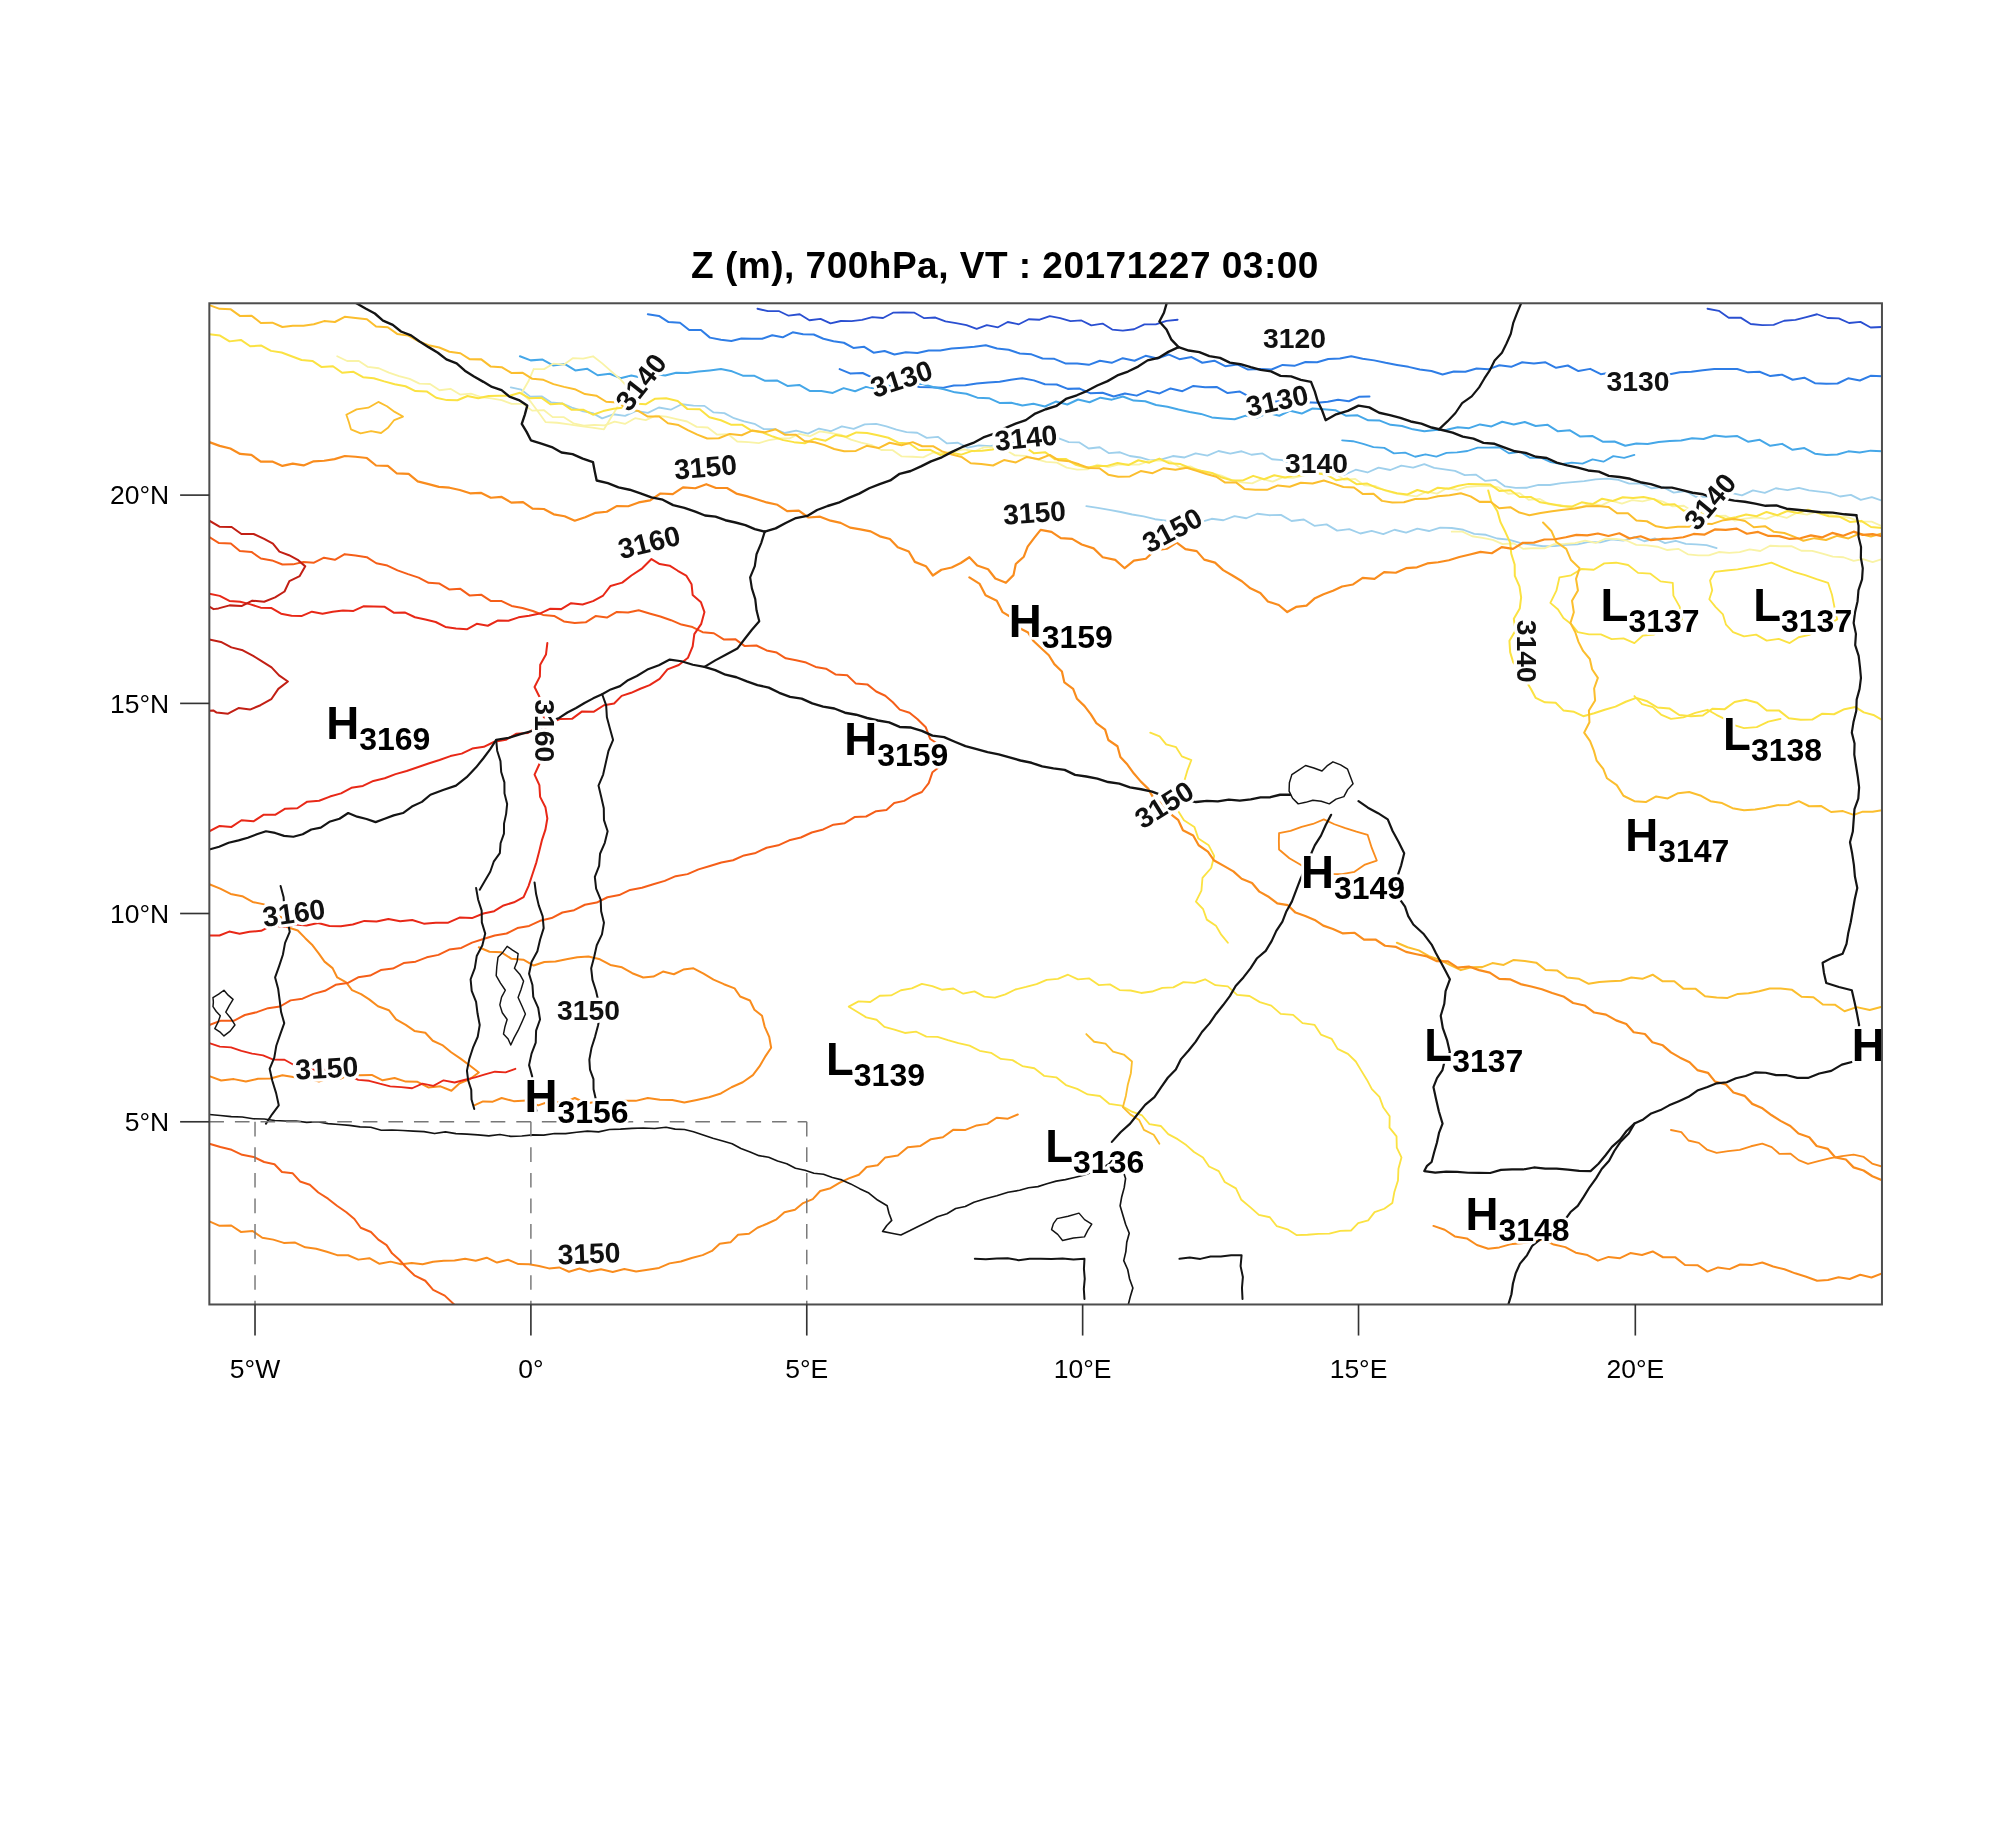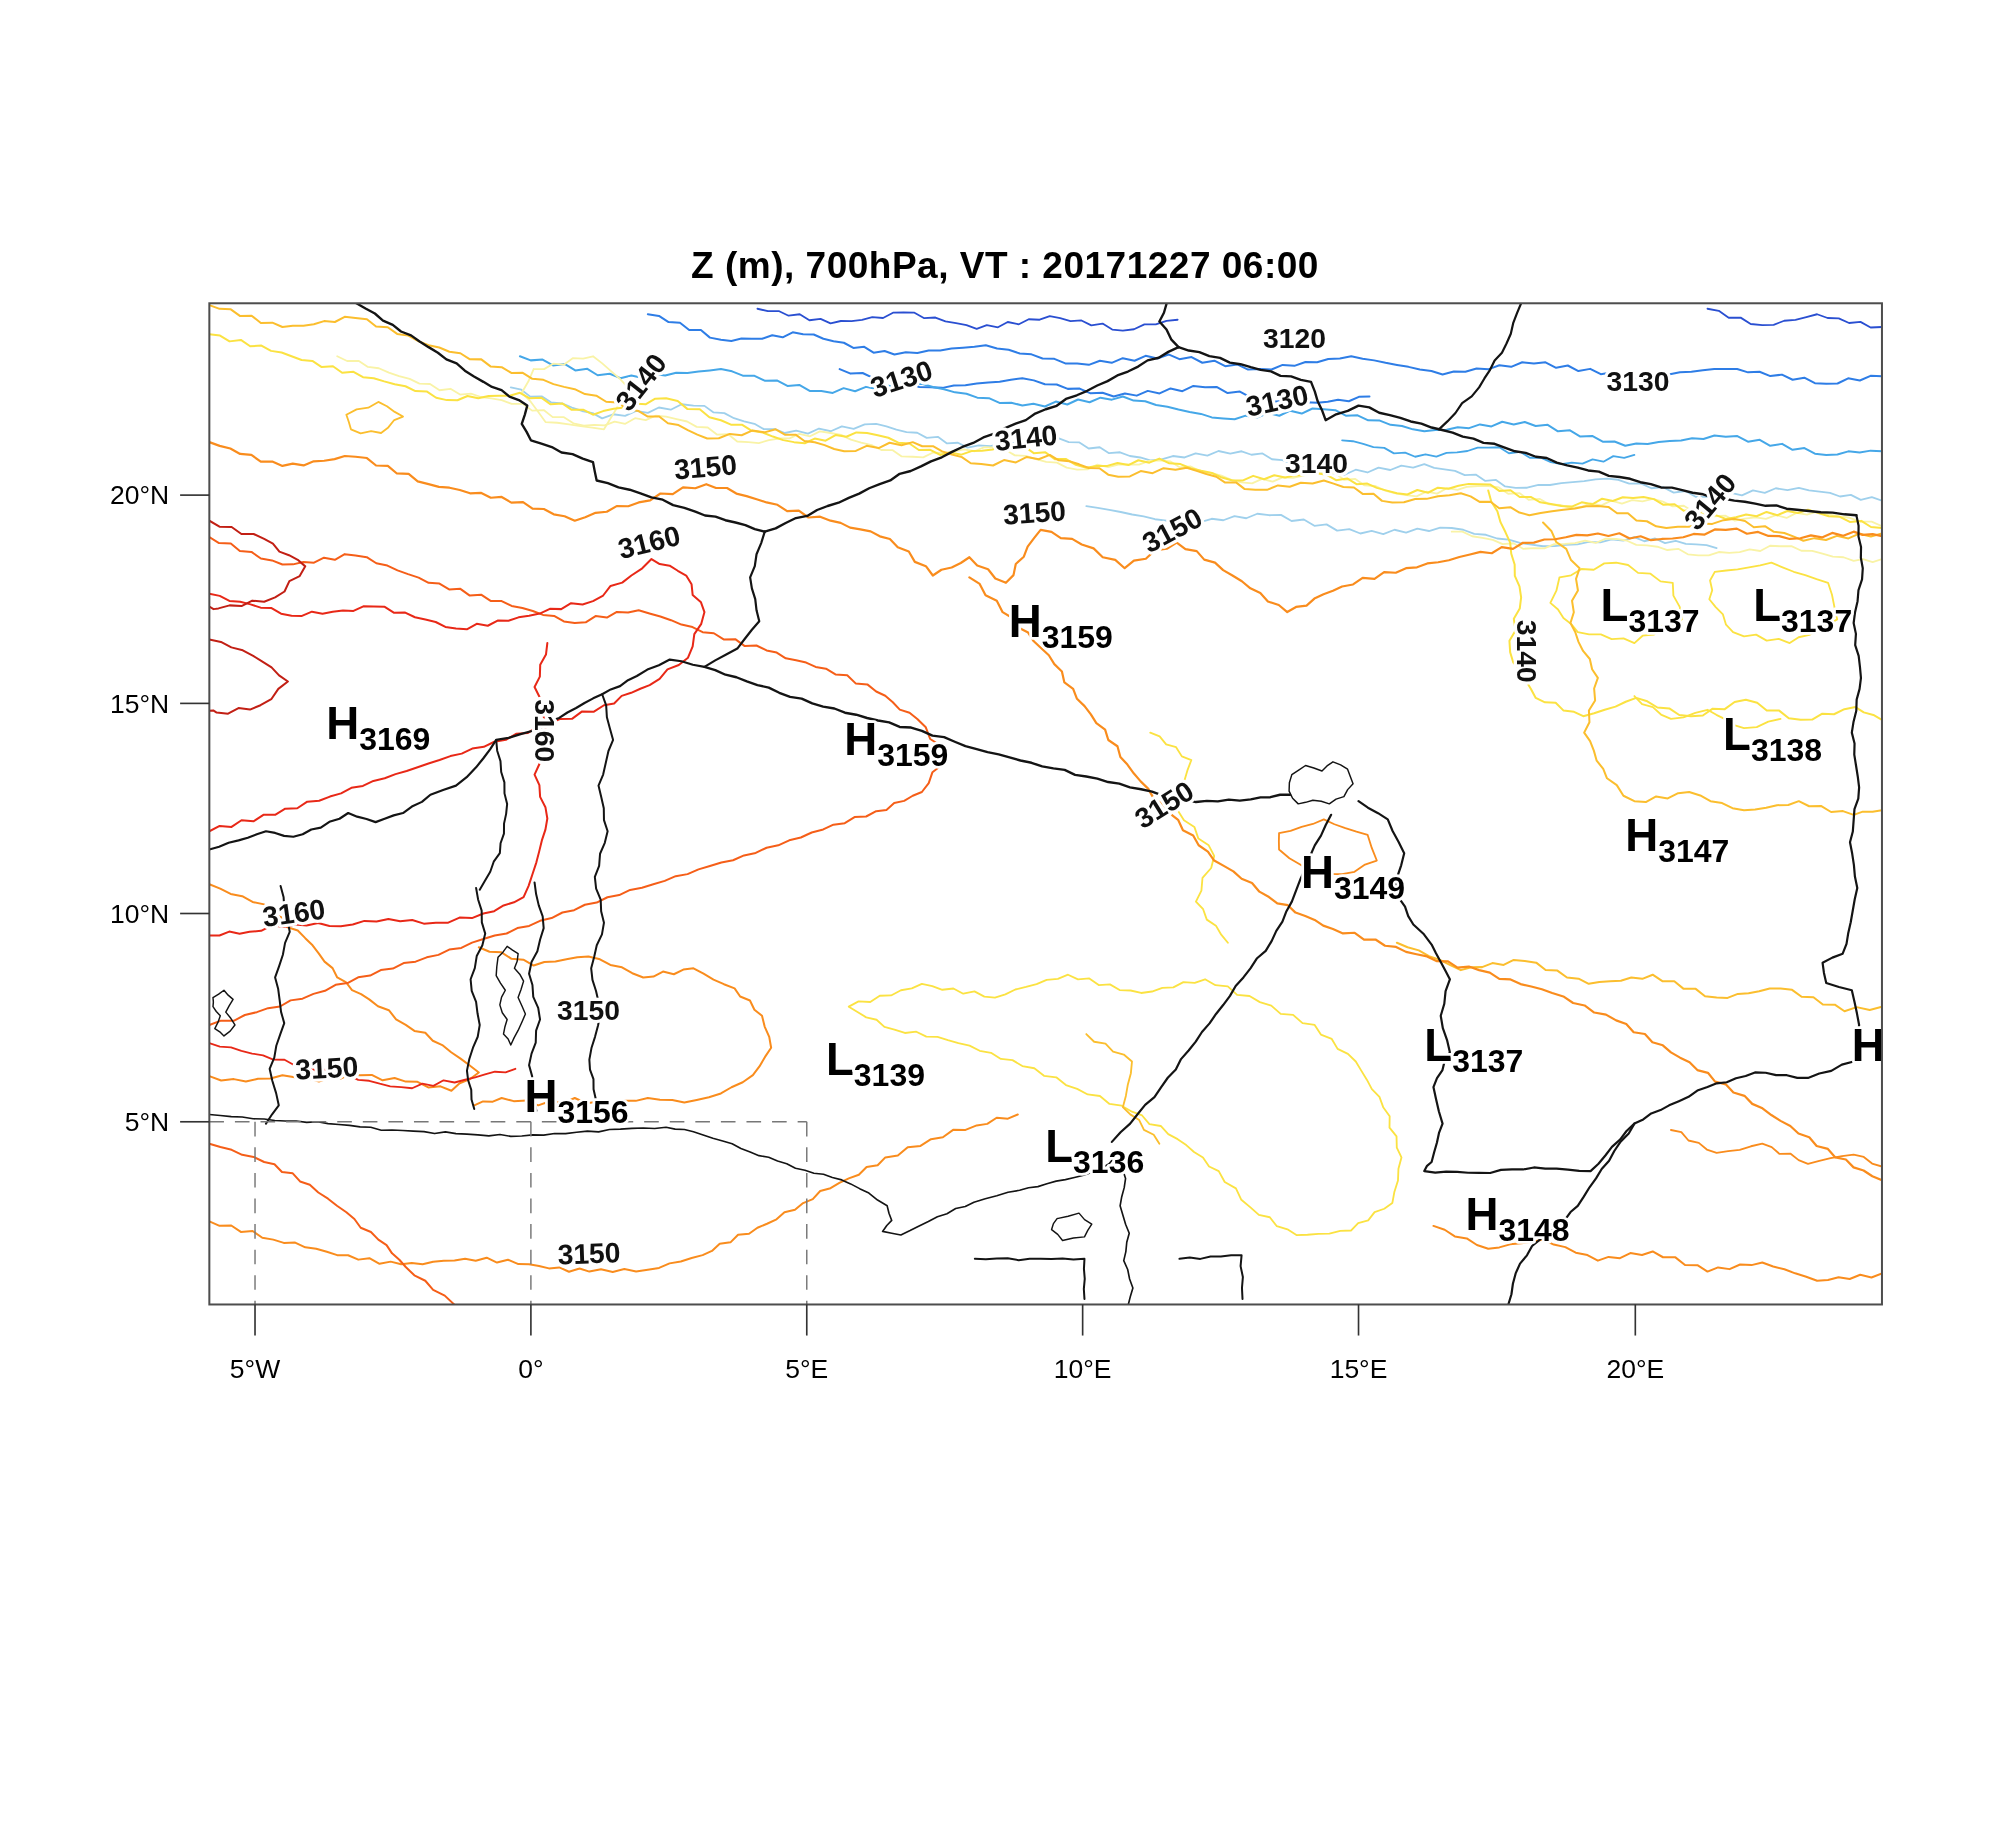--- a/index.html
+++ b/index.html
@@ -11,21 +11,21 @@
   .clab{font-family:"Liberation Sans","DejaVu Sans",sans-serif;font-size:31px;font-weight:bold;
         fill:#111;paint-order:stroke;stroke:#fff;stroke-width:7px;stroke-linejoin:round;}
   .tick-label{font-family:"Liberation Sans","DejaVu Sans",sans-serif;font-size:29px;fill:#000;}
   .mk{font-family:"Liberation Sans","DejaVu Sans",sans-serif;font-weight:bold;fill:#000;
       paint-order:stroke;stroke:#fff;stroke-width:6px;stroke-linejoin:round;}
 </style>
 </head>
 <body>
 
 <div class="canvas">
-  <div class="page-title">Z (m), 700hPa, VT : 20171227  06:00</div>
+  <div class="page-title">Z (m), 700hPa, VT : 20171227  03:00</div>
   <svg id="plot-svg" width="2010" height="1827" xmlns="http://www.w3.org/2000/svg" viewBox="0 0 2200 2000">
       <defs>
         <clipPath id="mapclip">
           <rect x="0" y="0" width="1831" height="1096"></rect>
         </clipPath>
       </defs>
       <g transform="translate(229,332)" clip-path="url(#mapclip)">
         <path d="M600 6L611.4 8.5L623.3 8.5L634.1 13.6L646.3 12.0L656.9 18.6L669.1 17.0L680.0 22.0L691.3 19.4L703.0 19.6L714.5 18.2L725.7 15.1L737.5 16.1L748.4 10.3L760.0 10.0L771.9 10.3L782.6 16.3L794.8 15.6L805.8 19.9L817.4 21.8L828.9 23.9L840.0 28.0L851.1 24.0L863.3 26.3L874.0 20.5L886.2 23.0L897.0 17.5L908.9 18.0L920.0 14.0L931.4 16.3L942.7 19.5L954.7 18.8L965.5 24.2L977.8 22.2L988.4 28.8L1000.0 30.0L1012.2 28.4L1023.6 23.1L1036.1 23.1L1047.8 19.2L1060.0 18.0" fill="none" stroke="#2a4fd1" stroke-width="2" stroke-linejoin="round" stroke-linecap="round"></path>
         <path d="M1640 6L1652.4 8.3L1663.2 15.8L1676.3 15.7L1687.3 22.7L1700.0 24.0L1712.4 23.6L1724.0 19.1L1736.3 18.2L1748.2 15.2L1760.0 12.0L1771.5 16.1L1783.7 16.6L1795.0 21.6L1807.5 20.4L1818.6 26.5L1831.0 26.0" fill="none" stroke="#2a4fd1" stroke-width="2" stroke-linejoin="round" stroke-linecap="round"></path>
         <path d="M480 12L492.2 13.8L502.7 20.6L515.2 21.3L525.3 29.2L538.1 29.3L548.0 37.6L560.0 40.0L571.4 41.2L582.5 38.6L593.8 38.8L605.1 38.8L616.2 35.0L627.6 37.3L638.6 31.8L650.0 34.0L661.6 34.2L672.2 38.8L683.3 41.6L694.6 43.2L705.0 48.9L716.9 47.7L727.1 54.1L739.2 52.2L750.0 56.0L762.4 53.5L775.1 54.4L787.4 51.6L800.1 51.6L812.5 49.6L825.0 48.7L837.5 47.7L850.0 46.0L862.3 49.5L875.0 50.9L887.2 55.0L900.0 55.9L912.1 60.4L925.0 60.8L937.0 65.8L950.0 66.0L962.8 67.4L974.9 62.9L987.8 65.2L999.9 60.1L1012.8 62.9L1024.9 57.5L1037.8 60.5L1050.0 56.0L1062.0 61.2L1075.2 58.9L1087.0 65.1L1100.2 62.8L1112.0 68.9L1125.2 66.9L1137.1 72.6L1150.0 72.0L1162.8 72.5L1174.9 67.5L1187.8 68.5L1199.9 64.2L1212.7 64.6L1224.9 60.9L1237.6 60.5L1250.0 58.0L1262.5 60.7L1275.1 62.5L1287.6 65.2L1300.1 67.5L1312.7 69.6L1325.1 72.5L1337.8 74.2L1350.0 78.0L1362.3 74.7L1375.0 75.0L1387.2 71.3L1400.0 72.3L1412.2 67.9L1425.1 69.6L1437.2 64.6L1450.0 66.0L1462.7 64.6L1474.3 70.6L1487.1 68.1L1498.7 74.2L1511.6 71.8L1523.2 77.6L1536.0 75.6L1547.7 80.8L1560.0 82.0L1572.5 80.9L1584.8 77.6L1597.5 78.0L1609.8 75.5L1622.4 75.0L1634.9 73.4L1647.4 72.0L1660.0 72.0L1672.5 72.0L1684.4 75.6L1697.0 75.0L1708.8 79.7L1721.5 78.1L1733.2 83.7L1746.0 81.5L1757.6 87.5L1770.0 88.0L1782.4 87.8L1794.0 82.1L1806.8 84.5L1818.5 79.4L1831.0 80.0" fill="none" stroke="#2e7de6" stroke-width="2.2" stroke-linejoin="round" stroke-linecap="round"></path>

